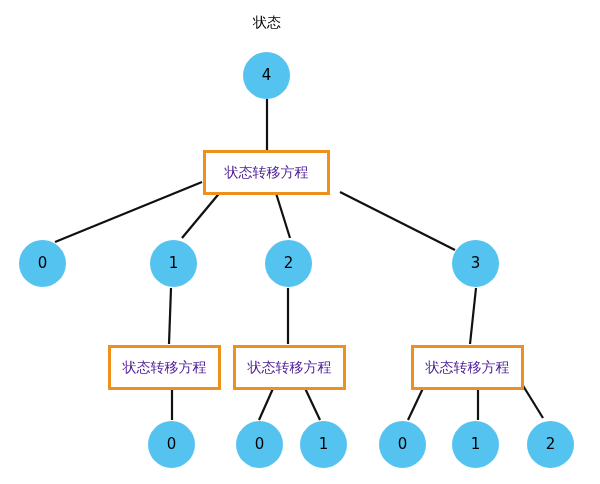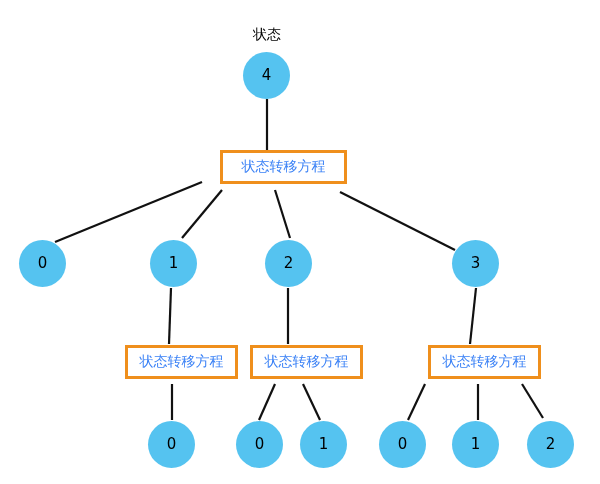--- a/index.html
+++ b/index.html
@@ -32,32 +32,31 @@
     display: flex;
     align-items: center;
     justify-content: center;
     font-size: 15px;
     color: #000000;
     line-height: 1;
     z-index: 3;
   }
   .node-box {
     position: absolute;
-    height: 34px;
+    height: 45px;
     border: 3px solid #ef8f1c;
     background: #ffffff;
     display: flex;
     align-items: center;
     justify-content: center;
     font-size: 14px;
-    color: #3b82f6;
+    color: #4c1d95;
     box-sizing: border-box;
     white-space: nowrap;
     z-index: 3;
-    margin-left: 17px;
   }
   .plain-label {
     position: absolute;
     font-size: 14px;
     color: #000000;
     white-space: nowrap;
     z-index: 3;
   }
 </style>
 </head>
@@ -93,15 +92,15 @@
       <div class="node-box" style="width: 113px; left: 233px; top: 345px;">状态转移方程</div>
       <div class="node-box" style="width: 113px; left: 411px; top: 345px;">状态转移方程</div>
       <div class="node-circle" style="left: 148px; top: 421px;">0</div>
       <div class="node-circle" style="left: 236px; top: 421px;">0</div>
       <div class="node-circle" style="left: 300px; top: 421px;">1</div>
       <div class="node-circle" style="left: 379px; top: 421px;">0</div>
       <div class="node-circle" style="left: 452px; top: 421px;">1</div>
       <div class="node-circle" style="left: 527px; top: 421px;">2</div>
     </div>
 
-  <div class="plain-label" id="title-label" style="left: 267px; top: 14px; transform: translateX(-50%); margin-top: 12px;">状态</div>
+  <div class="plain-label" id="title-label" style="left: 267px; top: 14px; transform: translateX(-50%);">状态</div>
 
 </div>
 
 </body></html>

